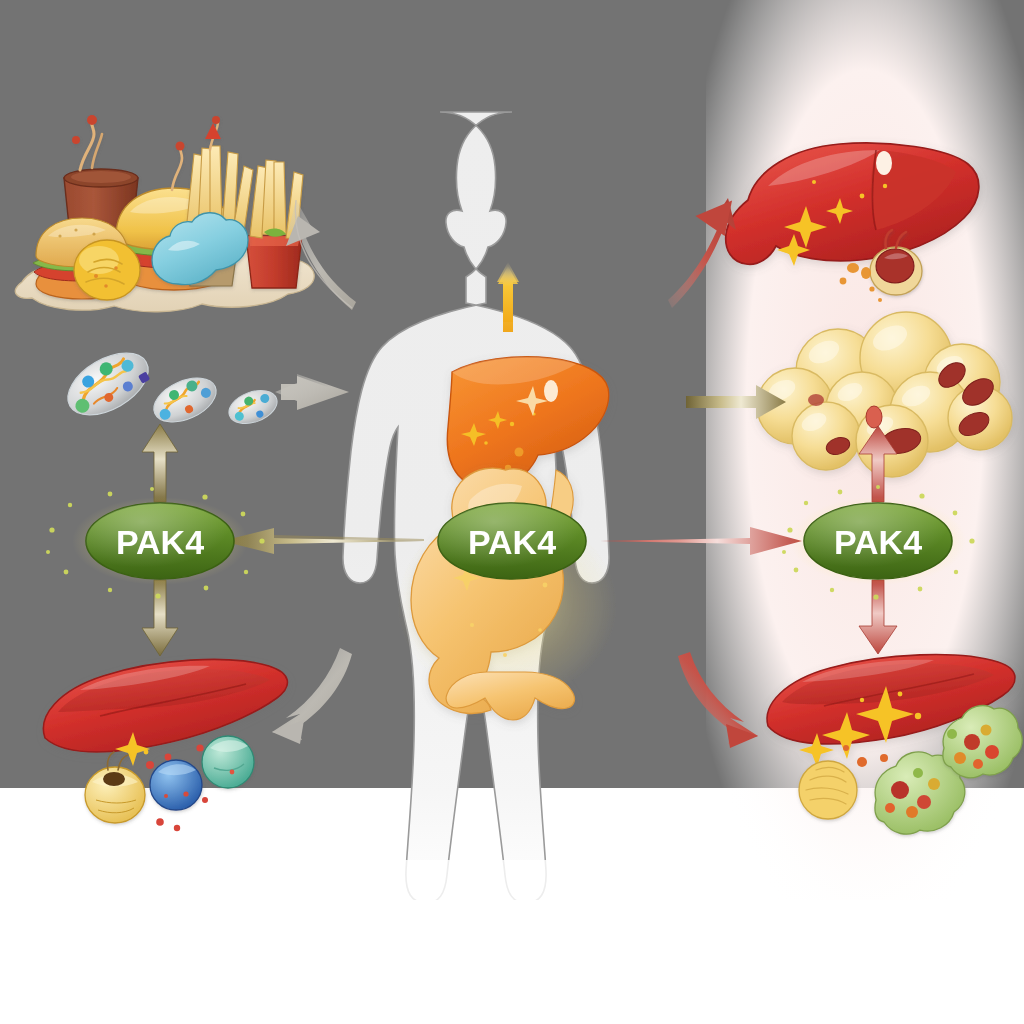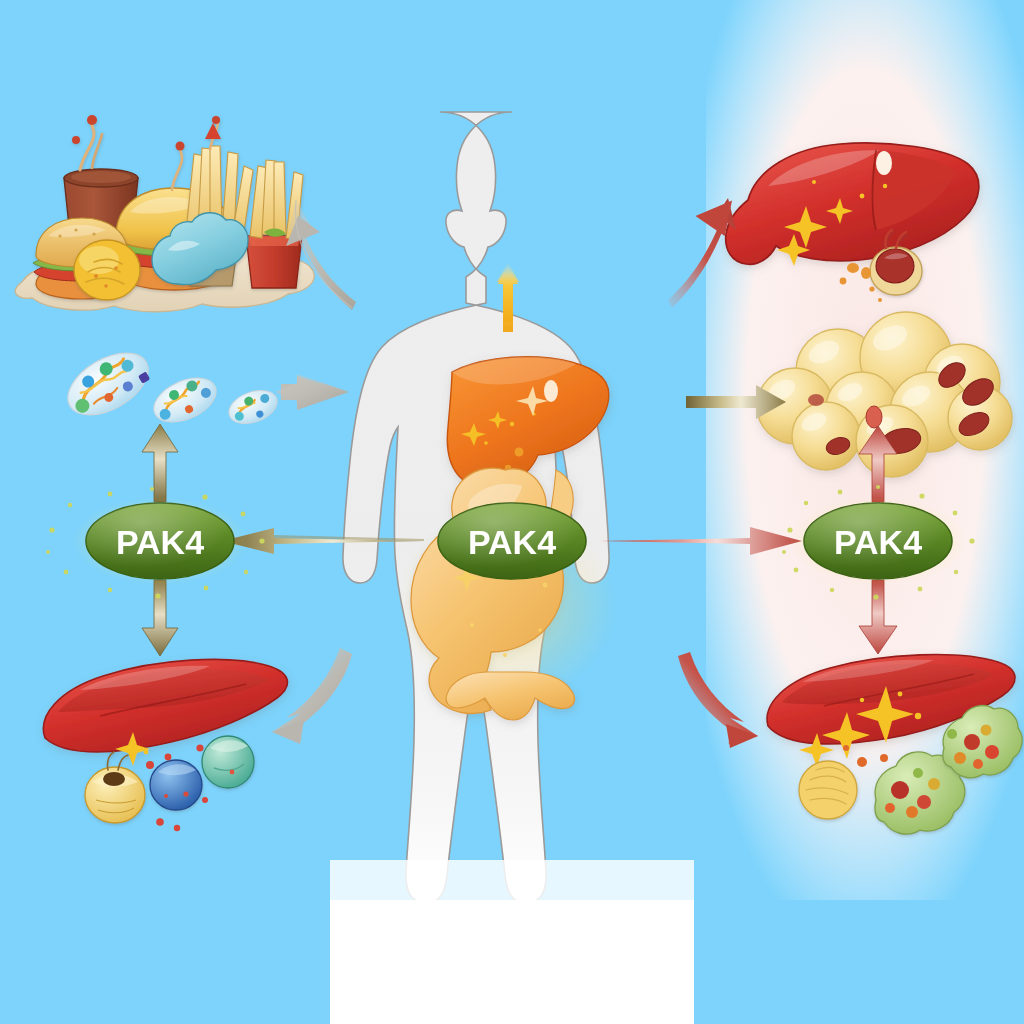--- a/index.html
+++ b/index.html
@@ -1,18 +1,18 @@
 <!DOCTYPE html>
 <html><head>
 <meta charset="utf-8">
 <style>
   html,body{margin:0;padding:0;background:#fff;}
   body{width:1024px;height:1024px;overflow:hidden;
        font-family:"Liberation Sans",sans-serif;}
-  #stage{position:relative;width:1024px;height:1024px;background:#7dd3fc;}
+  #stage{position:relative;width:1024px;height:788px;background:#737373;}
   svg{display:block;}
   #canvas{position:absolute;left:0;top:0;width:1024px;height:1024px;}
   .pakLabel{font-family:"Liberation Sans",sans-serif;font-weight:bold;
             font-size:34px;fill:#ffffff;text-anchor:middle;
             paint-order:stroke;}
 </style>
 </head>
 <body>
 
 <div id="stage">

